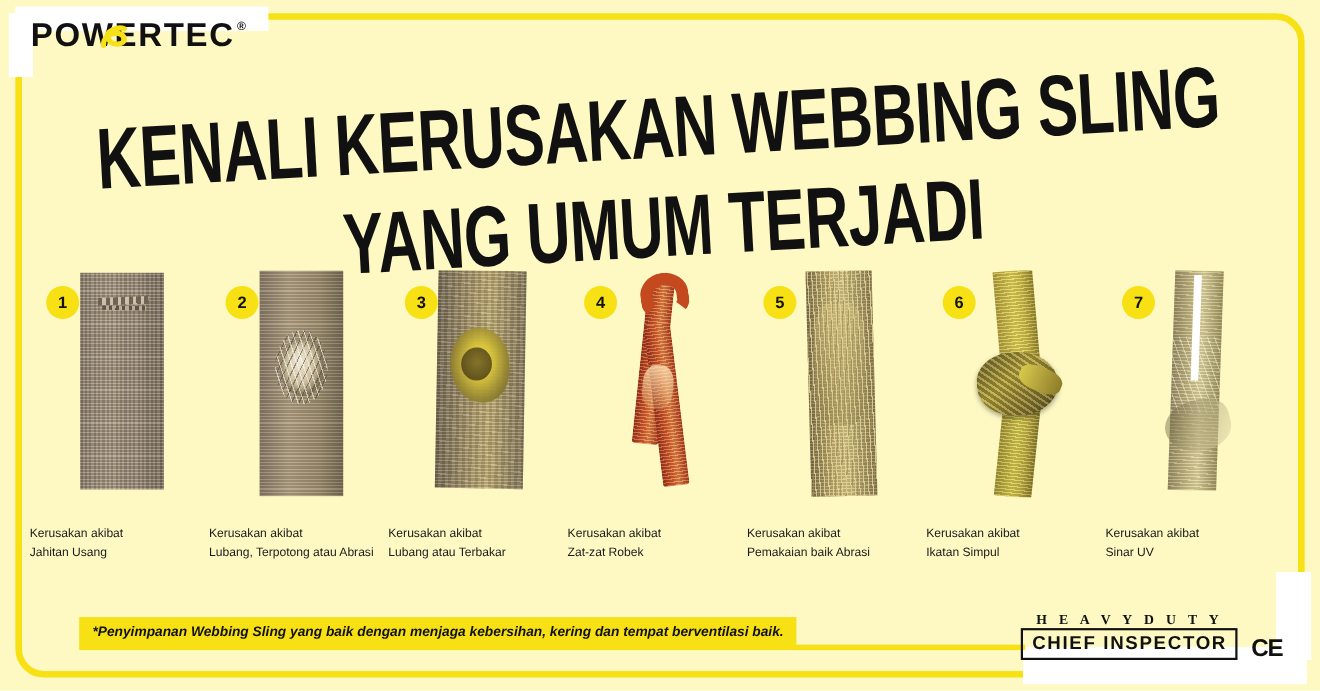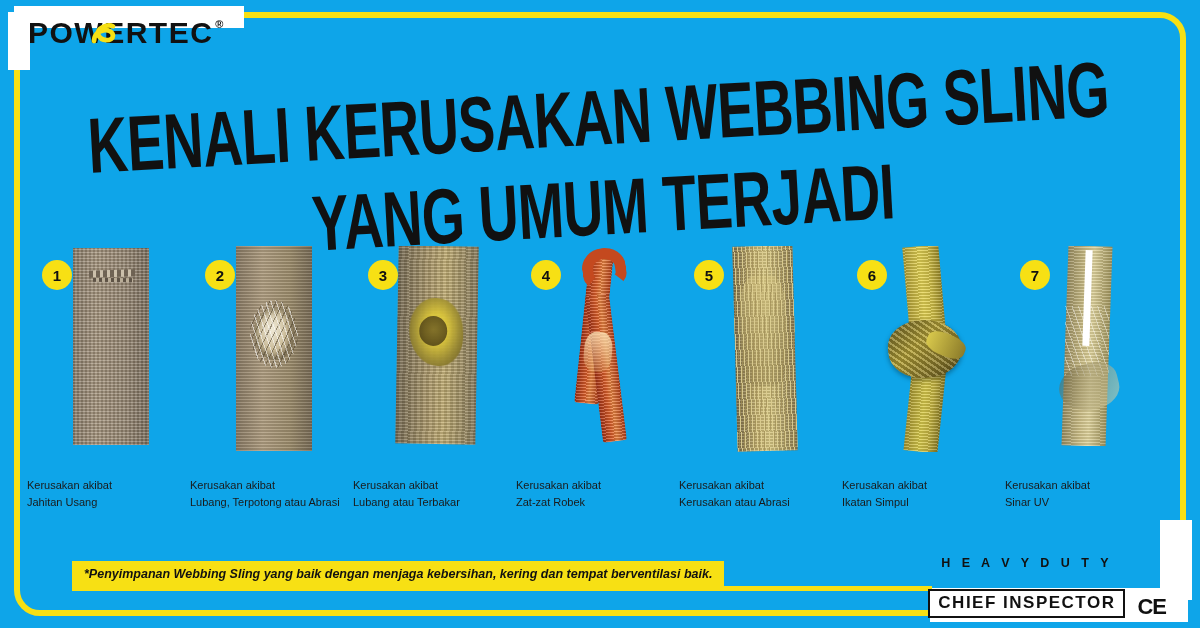--- a/index.html
+++ b/index.html
@@ -5,21 +5,21 @@
   * { box-sizing: border-box; margin: 0; padding: 0; }
   html, body {
     width: 1200px; height: 628px;
     background: #ffffff;
     font-family: "Liberation Sans", sans-serif;
     overflow: hidden;
   }
   #poster {
     position: relative;
     width: 1200px; height: 628px;
-    background: #0ea5e9;
+    background: #fef9c3;
   }
 
   
   .frame-outer {
     position: absolute;
     left: 14px; top: 12px;
     width: 1172px; height: 604px;
     border: 6px solid #f7e014;
     border-radius: 26px;
   }
@@ -385,21 +385,22 @@
     display: flex;
     align-items: flex-end;
     gap: 12px;
   }
   .stamp-text { text-align: center; }
   .stamp-heavy {
     font-size: 12.5px;
     font-weight: bold;
     letter-spacing: 4px;
     color: #111111;
-    margin-bottom: 19px;
+    margin-bottom: 0;
+    font-family: Liberation Serif, serif;
   }
   .stamp-chief {
     font-size: 17px;
     font-weight: bold;
     letter-spacing: 1.5px;
     color: #111111;
     border: 2.5px solid #111111;
     padding: 2px 8px 3px;
   }
   .ce {
@@ -498,21 +499,21 @@
     <div class="item">
       <div class="badge">5</div>
       <div class="photo-wrap">
         <div class="sling s5">
           <div class="worn"></div>
           <div class="fuzz"></div>
         </div>
       </div>
       <div class="caption">
         <div>Kerusakan akibat</div>
-        <div>Kerusakan atau Abrasi</div>
+        <div>Pemakaian baik Abrasi</div>
       </div>
     </div>
 
     <div class="item">
       <div class="badge">6</div>
       <div class="photo-wrap">
         <div class="sling s6">
           <div class="upper"></div>
           <div class="lower"></div>
           <div class="knot-core"></div>

